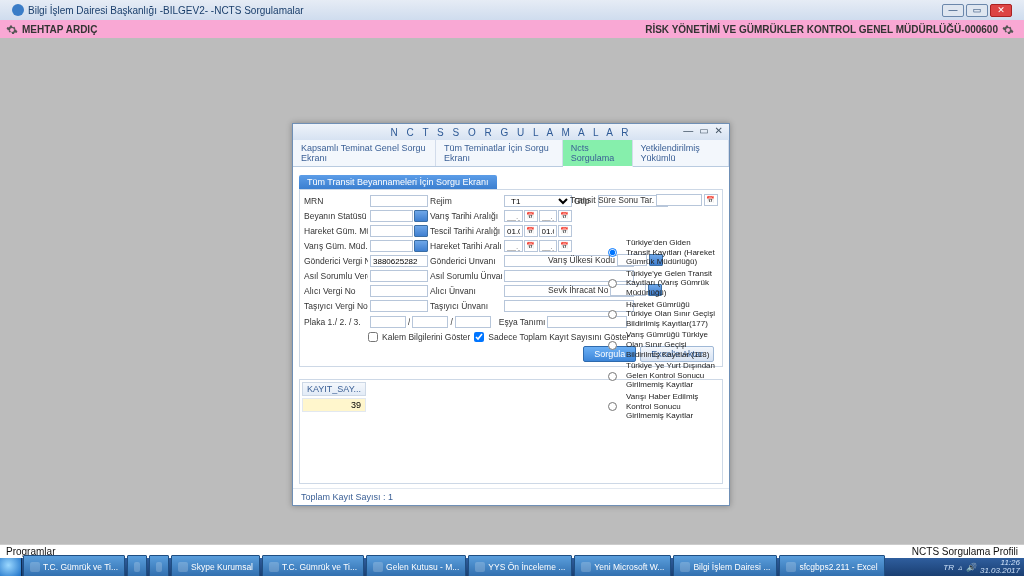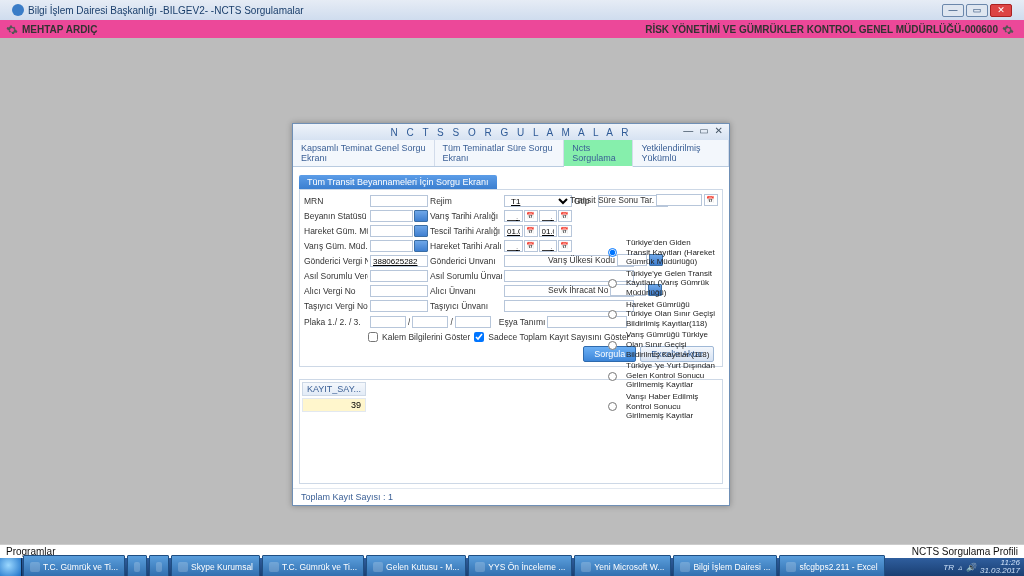--- a/index.html
+++ b/index.html
@@ -4,21 +4,21 @@
 <style>
   * { box-sizing: border-box; margin: 0; padding: 0; font-family: "Segoe UI", Tahoma, sans-serif; }
   body { width: 1024px; height: 576px; background: #bcbcbc; overflow: hidden; position: relative; }
 
   .titlebar { height: 20px; background: linear-gradient(#e6ecf5,#cfdcee); display: flex; align-items: center; padding: 0 12px; font-size: 10px; color: #1a3e6b; }
   .titlebar .app-icon { width: 12px; height: 12px; border-radius: 50%; background: #3a7cc7; margin-right: 4px; }
   .titlebar .win-controls { margin-left: auto; display: flex; gap: 2px; }
   .titlebar .win-btn { width: 22px; height: 13px; background: #dfe6f0; border: 1px solid #6b87ab; border-radius: 2px; display: flex; align-items: center; justify-content: center; font-size: 9px; }
   .titlebar .win-close { background: #d44; color: #fff; border-color: #a22; }
 
-  .userbar { height: 20px; background: #ec4899; display: flex; align-items: center; padding: 0 6px; font-size: 10px; font-weight: bold; color: #333; border-bottom: 1px solid #ccc; }
+  .userbar { height: 20px; background: #f9a8d4; display: flex; align-items: center; padding: 0 6px; font-size: 10px; font-weight: bold; color: #333; border-bottom: 1px solid #ccc; }
   .userbar .gear { width: 12px; height: 12px; margin-right: 4px; }
   .userbar .right-text { margin-left: auto; color: #333; }
 
   .workspace { position: absolute; top: 38px; left: 0; right: 0; bottom: 30px; background: #bcbcbc; }
 
   .modal { position: absolute; left: 292px; top: 85px; width: 438px; background: #fff; border: 1px solid #6f8fb5; box-shadow: 0 0 6px rgba(0,0,0,0.3); }
   .modal-title { height: 16px; background: linear-gradient(#eef3fa,#d6e2f2); color: #2e5a96; font-size: 10px; text-align: center; letter-spacing: 3px; display: flex; align-items: center; justify-content: center; position: relative; }
   .modal-controls { position: absolute; right: 3px; top: 1px; display: flex; gap: 3px; color: #456; font-size: 10px; }
   .modal-controls span { cursor: default; }
 
@@ -26,21 +26,21 @@
   .tab { padding: 3px 8px; border-right: 1px solid #d2dceb; color: #3a5f95; }
   .tab.active { background: #86efac; border-bottom: 1px solid #fff; margin-bottom: -1px; }
 
   .form-area { padding: 4px 6px 6px 6px; }
   .subtab { font-size: 9px; background: linear-gradient(#5c9de8,#3b7fd0); color: #fff; display: inline-block; padding: 2px 8px; border-radius: 2px 2px 0 0; }
   .form-grid { background: #fff; border: 1px solid #cdd8e6; padding: 4px; font-size: 9px; color: #333; }
 
   .row { display: grid; grid-template-columns: 64px 58px 72px 68px 22px 70px 58px; gap: 2px; align-items: center; height: 14px; margin-bottom: 1px; }
   .row-simple { display: grid; grid-template-columns: 64px 58px 72px 130px; gap: 2px; align-items: center; height: 14px; margin-bottom: 1px; }
   .lbl { font-size: 8.5px; color: #333; white-space: nowrap; overflow: hidden; }
-  .inp { height: 12px; border: 1px solid #b7c6da; background: #fff; font-size: 8px; padding: 0 2px; width: 100%; text-decoration: underline; }
+  .inp { height: 12px; border: 1px solid #b7c6da; background: #fff; font-size: 8px; padding: 0 2px; width: 100%; }
   .minibtn { width: 14px; height: 12px; background: linear-gradient(#6fa7e8,#3f7fd0); border: 1px solid #3a6ea5; border-radius: 1px; }
   .calbtn { width: 14px; height: 12px; background: #fff; border: 1px solid #b7c6da; display: inline-flex; align-items: center; justify-content: center; font-size: 7px; color: #b33; }
 
   .right-panel { position: absolute; right: 6px; top: 48px; width: 108px; font-size: 8px; color: #222; line-height: 1.2; }
   .radio-row { display: flex; align-items: center; gap: 9px; margin-bottom: 2px; }
   .radio-row input { margin-top: 1px; width: 9px; height: 9px; }
 
   .checks-row { margin-top: 4px; font-size: 8.5px; display: flex; align-items: center; gap: 4px; padding-left: 64px; }
   .checks-row input { width: 10px; height: 10px; }
 
@@ -97,21 +97,21 @@
       <span>N C T S   S O R G U L A M A L A R</span>
       <div class="modal-controls">
         <span>—</span>
         <span>▭</span>
         <span>✕</span>
       </div>
     </div>
 
     <div class="tabs">
       <div class="tab">Kapsamlı Teminat Genel Sorgu Ekranı</div>
-      <div class="tab">Tüm Teminatlar Süre Sorgu Ekranı</div>
+      <div class="tab">Tüm Teminatlar İçin Sorgu Ekranı</div>
       <div class="tab active">Ncts Sorgulama</div>
       <div class="tab">Yetkilendirilmiş Yükümlü</div>
     </div>
 
     <div class="form-area" style="position:relative">
       <div class="subtab">Tüm Transit Beyannameleri İçin Sorgu Ekranı</div>
 
       <div class="form-grid" style="position:relative; min-height:150px;">
 
         <div class="row">
@@ -234,21 +234,21 @@
           <div class="radio-row">
               <input type="radio" name="r" checked="" style="">
               <span>Türkiye'den Giden Transit Kayıtları (Hareket Gümrük Müdürlüğü)</span>
             </div>
           <div class="radio-row">
               <input type="radio" name="r" style="">
               <span>Türkiye'ye Gelen Transit Kayıtları (Varış Gümrük Müdürlüğü)</span>
             </div>
           <div class="radio-row">
               <input type="radio" name="r" style="">
-              <span>Hareket Gümrüğü Türkiye Olan Sınır Geçişi Bildirilmiş Kayıtlar(118)</span>
+              <span>Hareket Gümrüğü Türkiye Olan Sınır Geçişi Bildirilmiş Kayıtlar(177)</span>
             </div>
           <div class="radio-row">
               <input type="radio" name="r" style="">
               <span>Varış Gümrüğü Türkiye Olan Sınır Geçişi Bildirilmiş Kayıtlar (118)</span>
             </div>
           <div class="radio-row">
               <input type="radio" name="r" style="">
               <span>Türkiye 'ye Yurt Dışından  Gelen Kontrol Sonucu Girilmemiş Kayıtlar</span>
             </div>
           <div class="radio-row">

